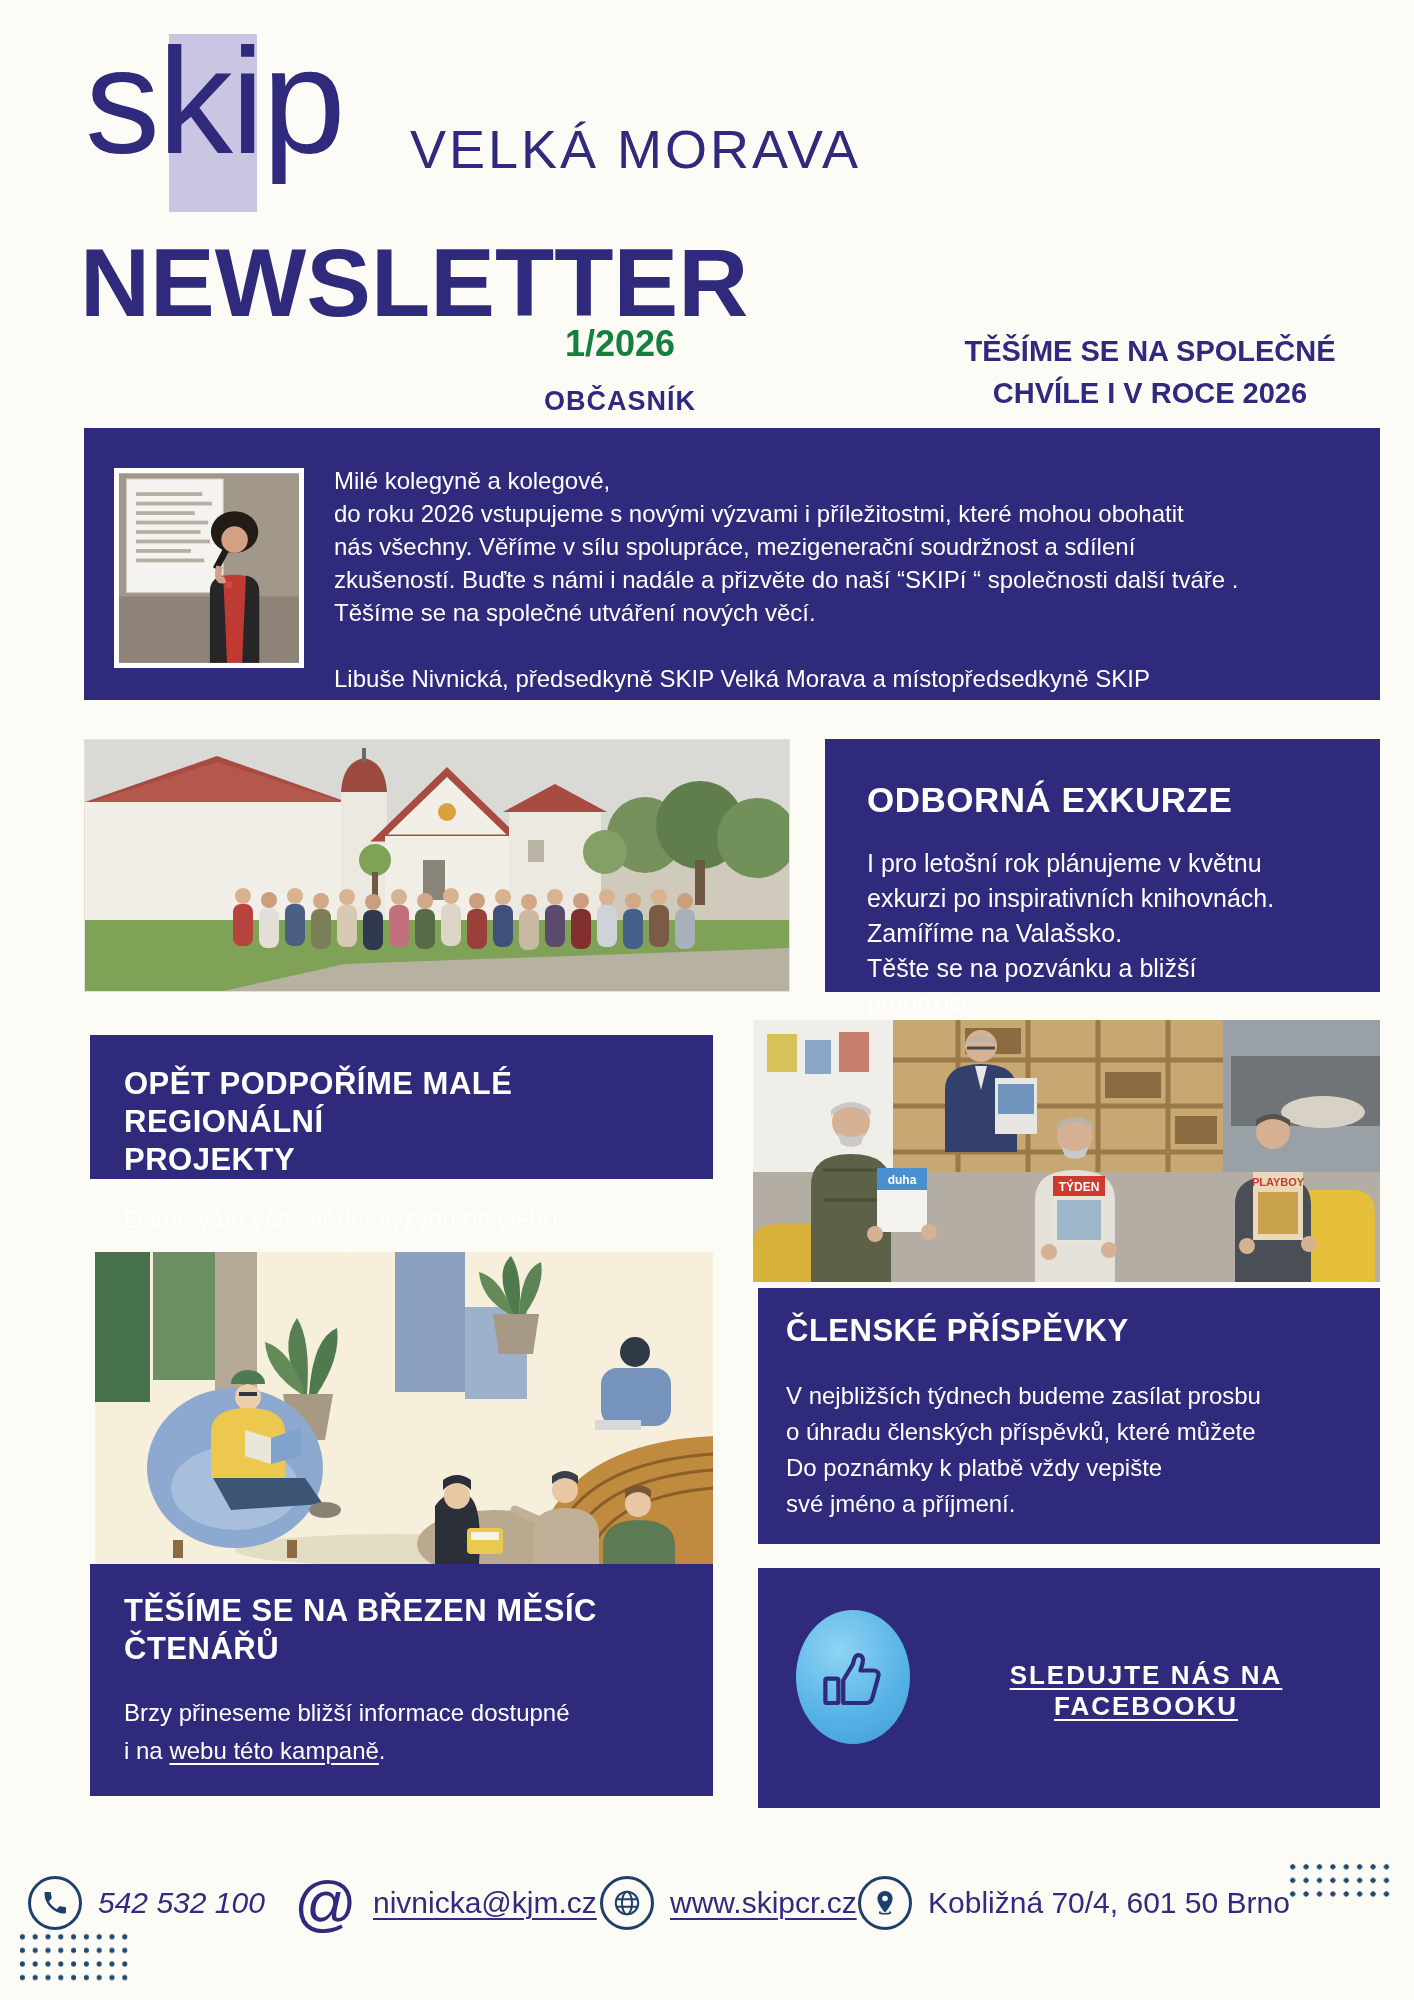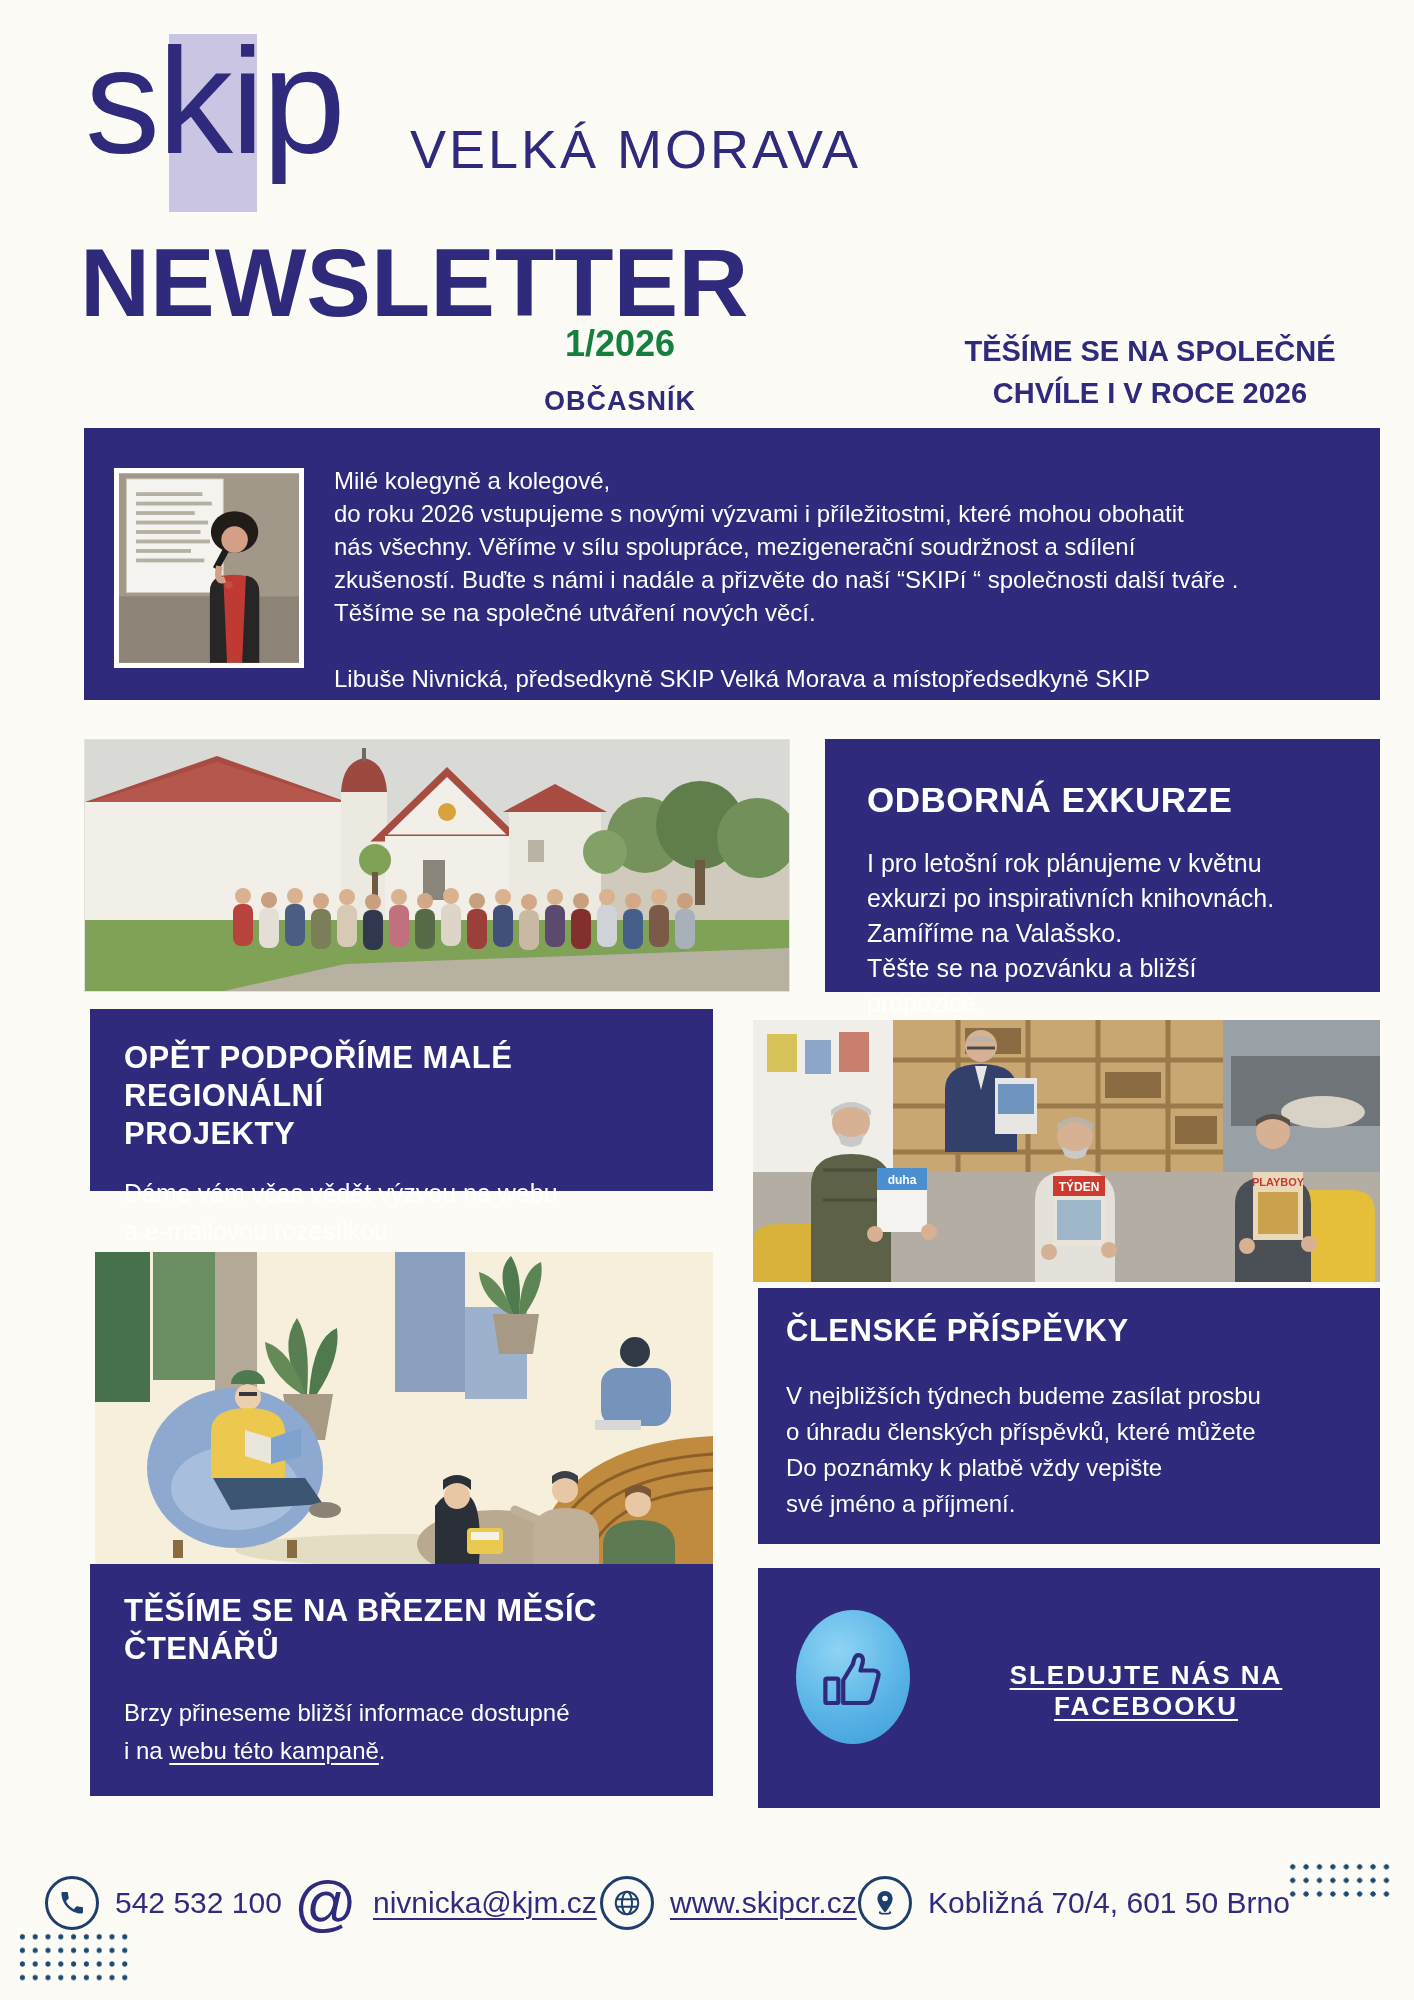--- a/index.html
+++ b/index.html
@@ -25,21 +25,21 @@
   .intro-box{left:84px;top:428px;width:1296px;height:272px;}
   .intro-photo{left:30px;top:40px;width:190px;height:200px;background:#ffffff;padding:5px;box-sizing:border-box;}
   .intro-photo svg{display:block;width:100%;height:100%;}
   .intro-text{left:250px;top:36px;width:1010px;font-size:24px;line-height:33px;font-weight:400;}
   .intro-sign{margin-top:33px;}
   .sec-title{font-weight:800;letter-spacing:.5px;line-height:1.22;}
   .white-link{color:#ffffff;text-decoration:underline;text-underline-offset:4px;text-decoration-thickness:1.5px;cursor:pointer;}
   .excursion-box{left:825px;top:739px;width:555px;height:253px;padding:40px 35px 0 42px;box-sizing:border-box;}
   .excursion-box .sec-title{font-size:35px;}
   .excursion-body{margin-top:24px;font-size:25px;line-height:35px;}
-  .projects-box{left:90px;top:1009px;width:623px;height:182px;padding:30px 30px 0 34px;box-sizing:border-box;}
+  .projects-box{left:90px;top:1035px;width:623px;height:144px;padding:30px 30px 0 34px;box-sizing:border-box;}
   .projects-box .sec-title{font-size:31px;}
   .projects-body{margin-top:22px;font-size:25px;line-height:38px;}
   .fees-box{left:758px;top:1288px;width:622px;height:256px;padding:24px 30px 0 28px;box-sizing:border-box;}
   .fees-box .sec-title{font-size:31px;}
   .fees-body{margin-top:28px;font-size:24px;line-height:36px;}
   .march-box{left:90px;top:1564px;width:623px;height:232px;padding:28px 30px 16px 34px;box-sizing:border-box;}
   .march-box .sec-title{font-size:31px;}
   .march-body{margin-top:26px;font-size:24px;line-height:38px;}
   .fb-box{left:758px;top:1568px;width:622px;height:240px;}
   .fb-circle{left:38px;top:42px;width:114px;height:134px;border-radius:50%;
@@ -407,21 +407,21 @@
       <svg width="78" height="82" viewBox="0 0 48 48">
         <g fill="none" stroke="#2f2a7c" stroke-width="2.6" stroke-linejoin="round" stroke-linecap="round">
           <rect x="7" y="25" width="8" height="15" rx="1"></rect>
           <path d="M18 40 V26 l6-10 c.4-2 .8-5.5 3.2-5.5 c2.4 0 3.4 2.2 2.8 4.5 L28.6 20 h8.2 c2.2 0 3.4 1.7 2.8 3.6 l-3.6 13.2 c-.5 1.9-1.7 3.2-3.6 3.2 H18 z"></path>
         </g>
       </svg>
     </div>
     <a class="abs fb-label white-link">SLEDUJTE NÁS NA FACEBOOKU</a>
   </div>
 
-  <div class="abs contact" style="left:45px;">
+  <div class="abs contact" style="left:28px;font-style:italic;">
     <div class="icon-circle">
       <svg width="28" height="28" viewBox="0 0 24 24">
           <path fill="#1d3f6e" d="M6.8 10.6c1.5 2.9 3.8 5.2 6.7 6.7l2.2-2.2c.3-.3.7-.4 1-.3 1.2.4 2.4.6 3.7.6.6 0 1 .4 1 1V20c0 .6-.4 1-1 1C11 21 3 13 3 3.6 3 3 3.4 2.6 4 2.6h3.6c.6 0 1 .4 1 1 0 1.3.2 2.5.6 3.7.1.3 0 .7-.3 1l-2.1 2.3z"></path>
         </svg>
     </div>
     <span class="txt">542 532 100</span>
   </div>
 
   <div class="abs contact" style="left:294px;">
     <span class="at-glyph">@</span>

